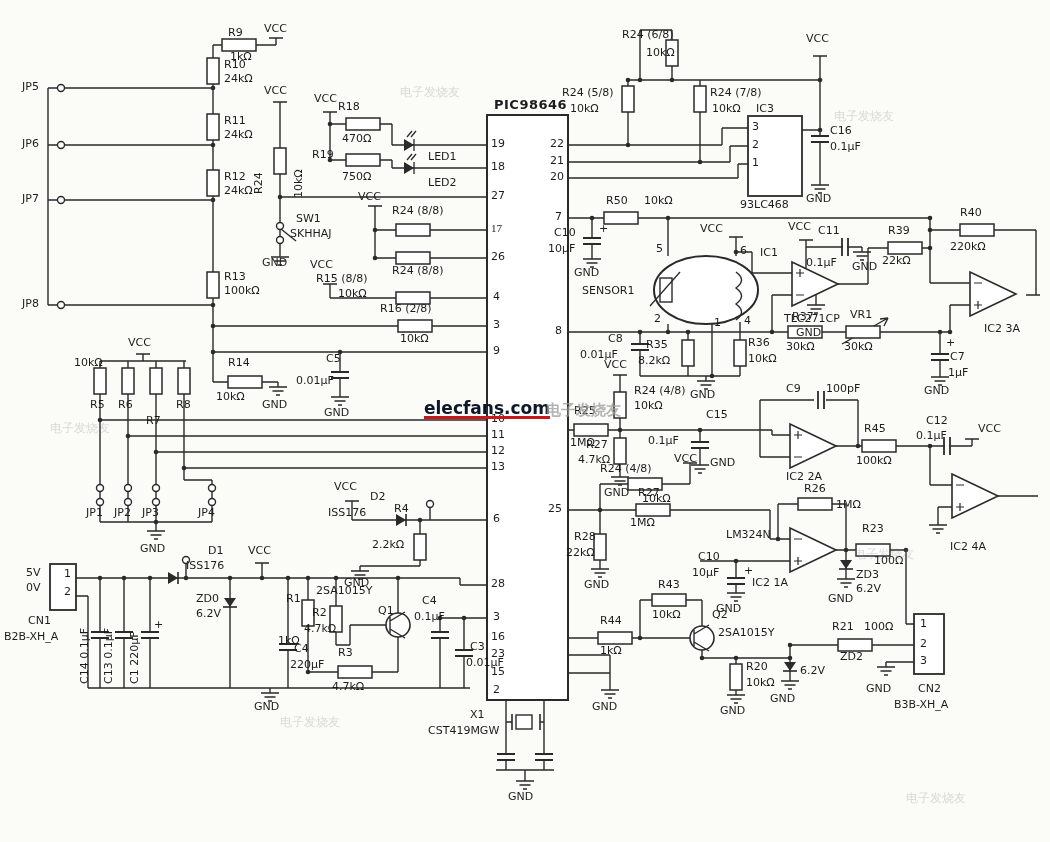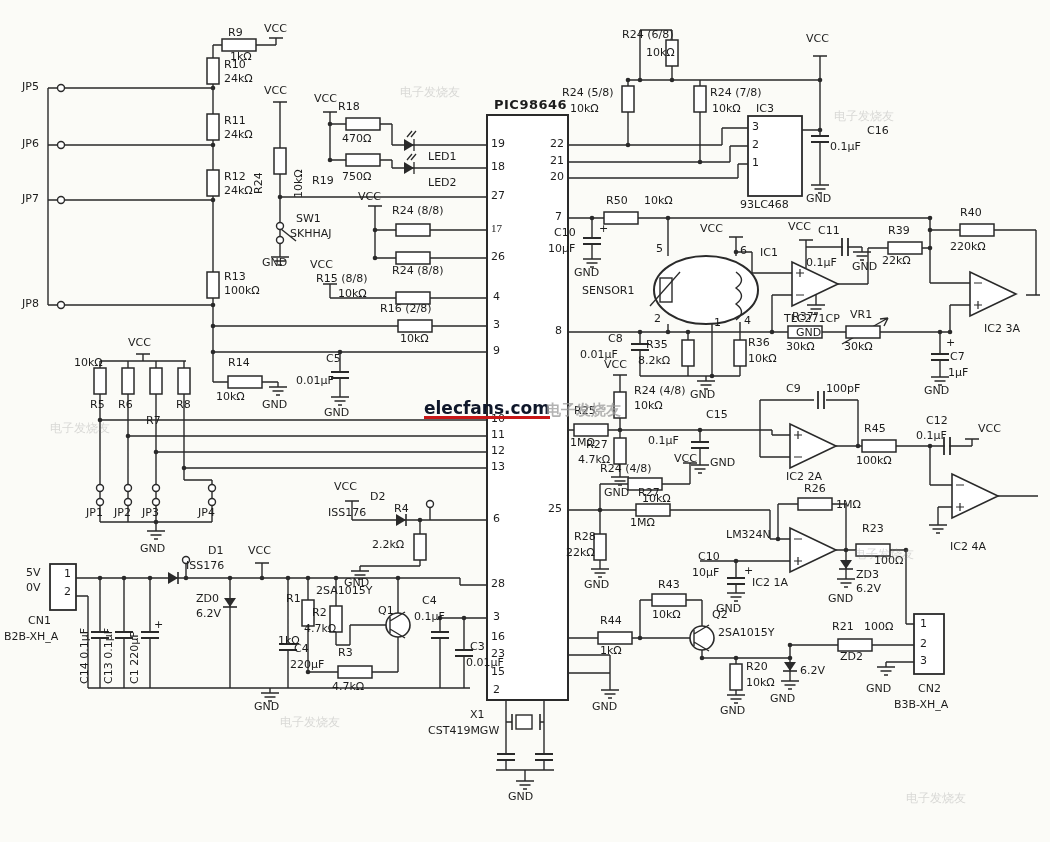--- a/index.html
+++ b/index.html
@@ -323,21 +323,21 @@
       <span class="lbl" style="left: 224px; top: 184px;">24kΩ</span>
       <span class="lbl" style="left: 224px; top: 270px;">R13</span>
       <span class="lbl" style="left: 224px; top: 284px;">100kΩ</span>
       <span class="lbl v" style="left: 252px; top: 194px;">R24</span>
       <span class="lbl v" style="left: 292px; top: 198px;">10kΩ</span>
       <span class="lbl" style="left: 264px; top: 84px;">VCC</span>
       <span class="lbl" style="left: 314px; top: 92px;">VCC</span>
       <span class="lbl" style="left: 338px; top: 100px;">R18</span>
       <span class="lbl" style="left: 342px; top: 132px;">470Ω</span>
       <span class="lbl" style="left: 428px; top: 150px;">LED1</span>
-      <span class="lbl" style="left: 312px; top: 148px; margin-top: 26px;">R19</span>
+      <span class="lbl" style="left: 312px; top: 148px;">R19</span>
       <span class="lbl" style="left: 342px; top: 170px;">750Ω</span>
       <span class="lbl" style="left: 428px; top: 176px;">LED2</span>
       <span class="lbl" style="left: 296px; top: 212px;">SW1</span>
       <span class="lbl" style="left: 290px; top: 227px;">SKHHAJ</span>
       <span class="lbl" style="left: 262px; top: 256px;">GND</span>
       <span class="lbl" style="left: 358px; top: 190px;">VCC</span>
       <span class="lbl" style="left: 392px; top: 204px;">R24 (8/8)</span>
       <span class="lbl" style="left: 392px; top: 264px;">R24 (8/8)</span>
       <span class="lbl" style="left: 310px; top: 258px;">VCC</span>
       <span class="lbl" style="left: 316px; top: 272px;">R15 (8/8)</span>
@@ -392,21 +392,21 @@
       <span class="lbl" style="left: 562px; top: 86px;">R24 (5/8)</span>
       <span class="lbl" style="left: 570px; top: 102px;">10kΩ</span>
       <span class="lbl" style="left: 710px; top: 86px;">R24 (7/8)</span>
       <span class="lbl" style="left: 712px; top: 102px;">10kΩ</span>
       <span class="lbl" style="left: 756px; top: 102px;">IC3</span>
       <span class="lbl" style="left: 752px; top: 120px;">3</span>
       <span class="lbl" style="left: 752px; top: 138px;">2</span>
       <span class="lbl" style="left: 752px; top: 156px;">1</span>
       <span class="lbl" style="left: 740px; top: 198px;">93LC468</span>
       <span class="lbl" style="left: 806px; top: 32px;">VCC</span>
-      <span class="lbl" style="left: 867px; top: 124px;">C16</span>
+      <span class="lbl" style="left: 830px; top: 124px;">C16</span>
       <span class="lbl" style="left: 830px; top: 140px;">0.1μF</span>
       <span class="lbl" style="left: 806px; top: 192px;">GND</span>
       <span class="lbl" style="left: 606px; top: 194px;">R50</span>
       <span class="lbl" style="left: 644px; top: 194px;">10kΩ</span>
       <span class="lbl" style="left: 554px; top: 226px;">C10</span>
       <span class="lbl" style="left: 548px; top: 242px;">10μF</span>
       <span class="lbl" style="left: 599px; top: 222px;">+</span>
       <span class="lbl" style="left: 574px; top: 266px;">GND</span>
       <span class="lbl" style="left: 700px; top: 222px;">VCC</span>
       <span class="lbl" style="left: 656px; top: 242px;">5</span>

